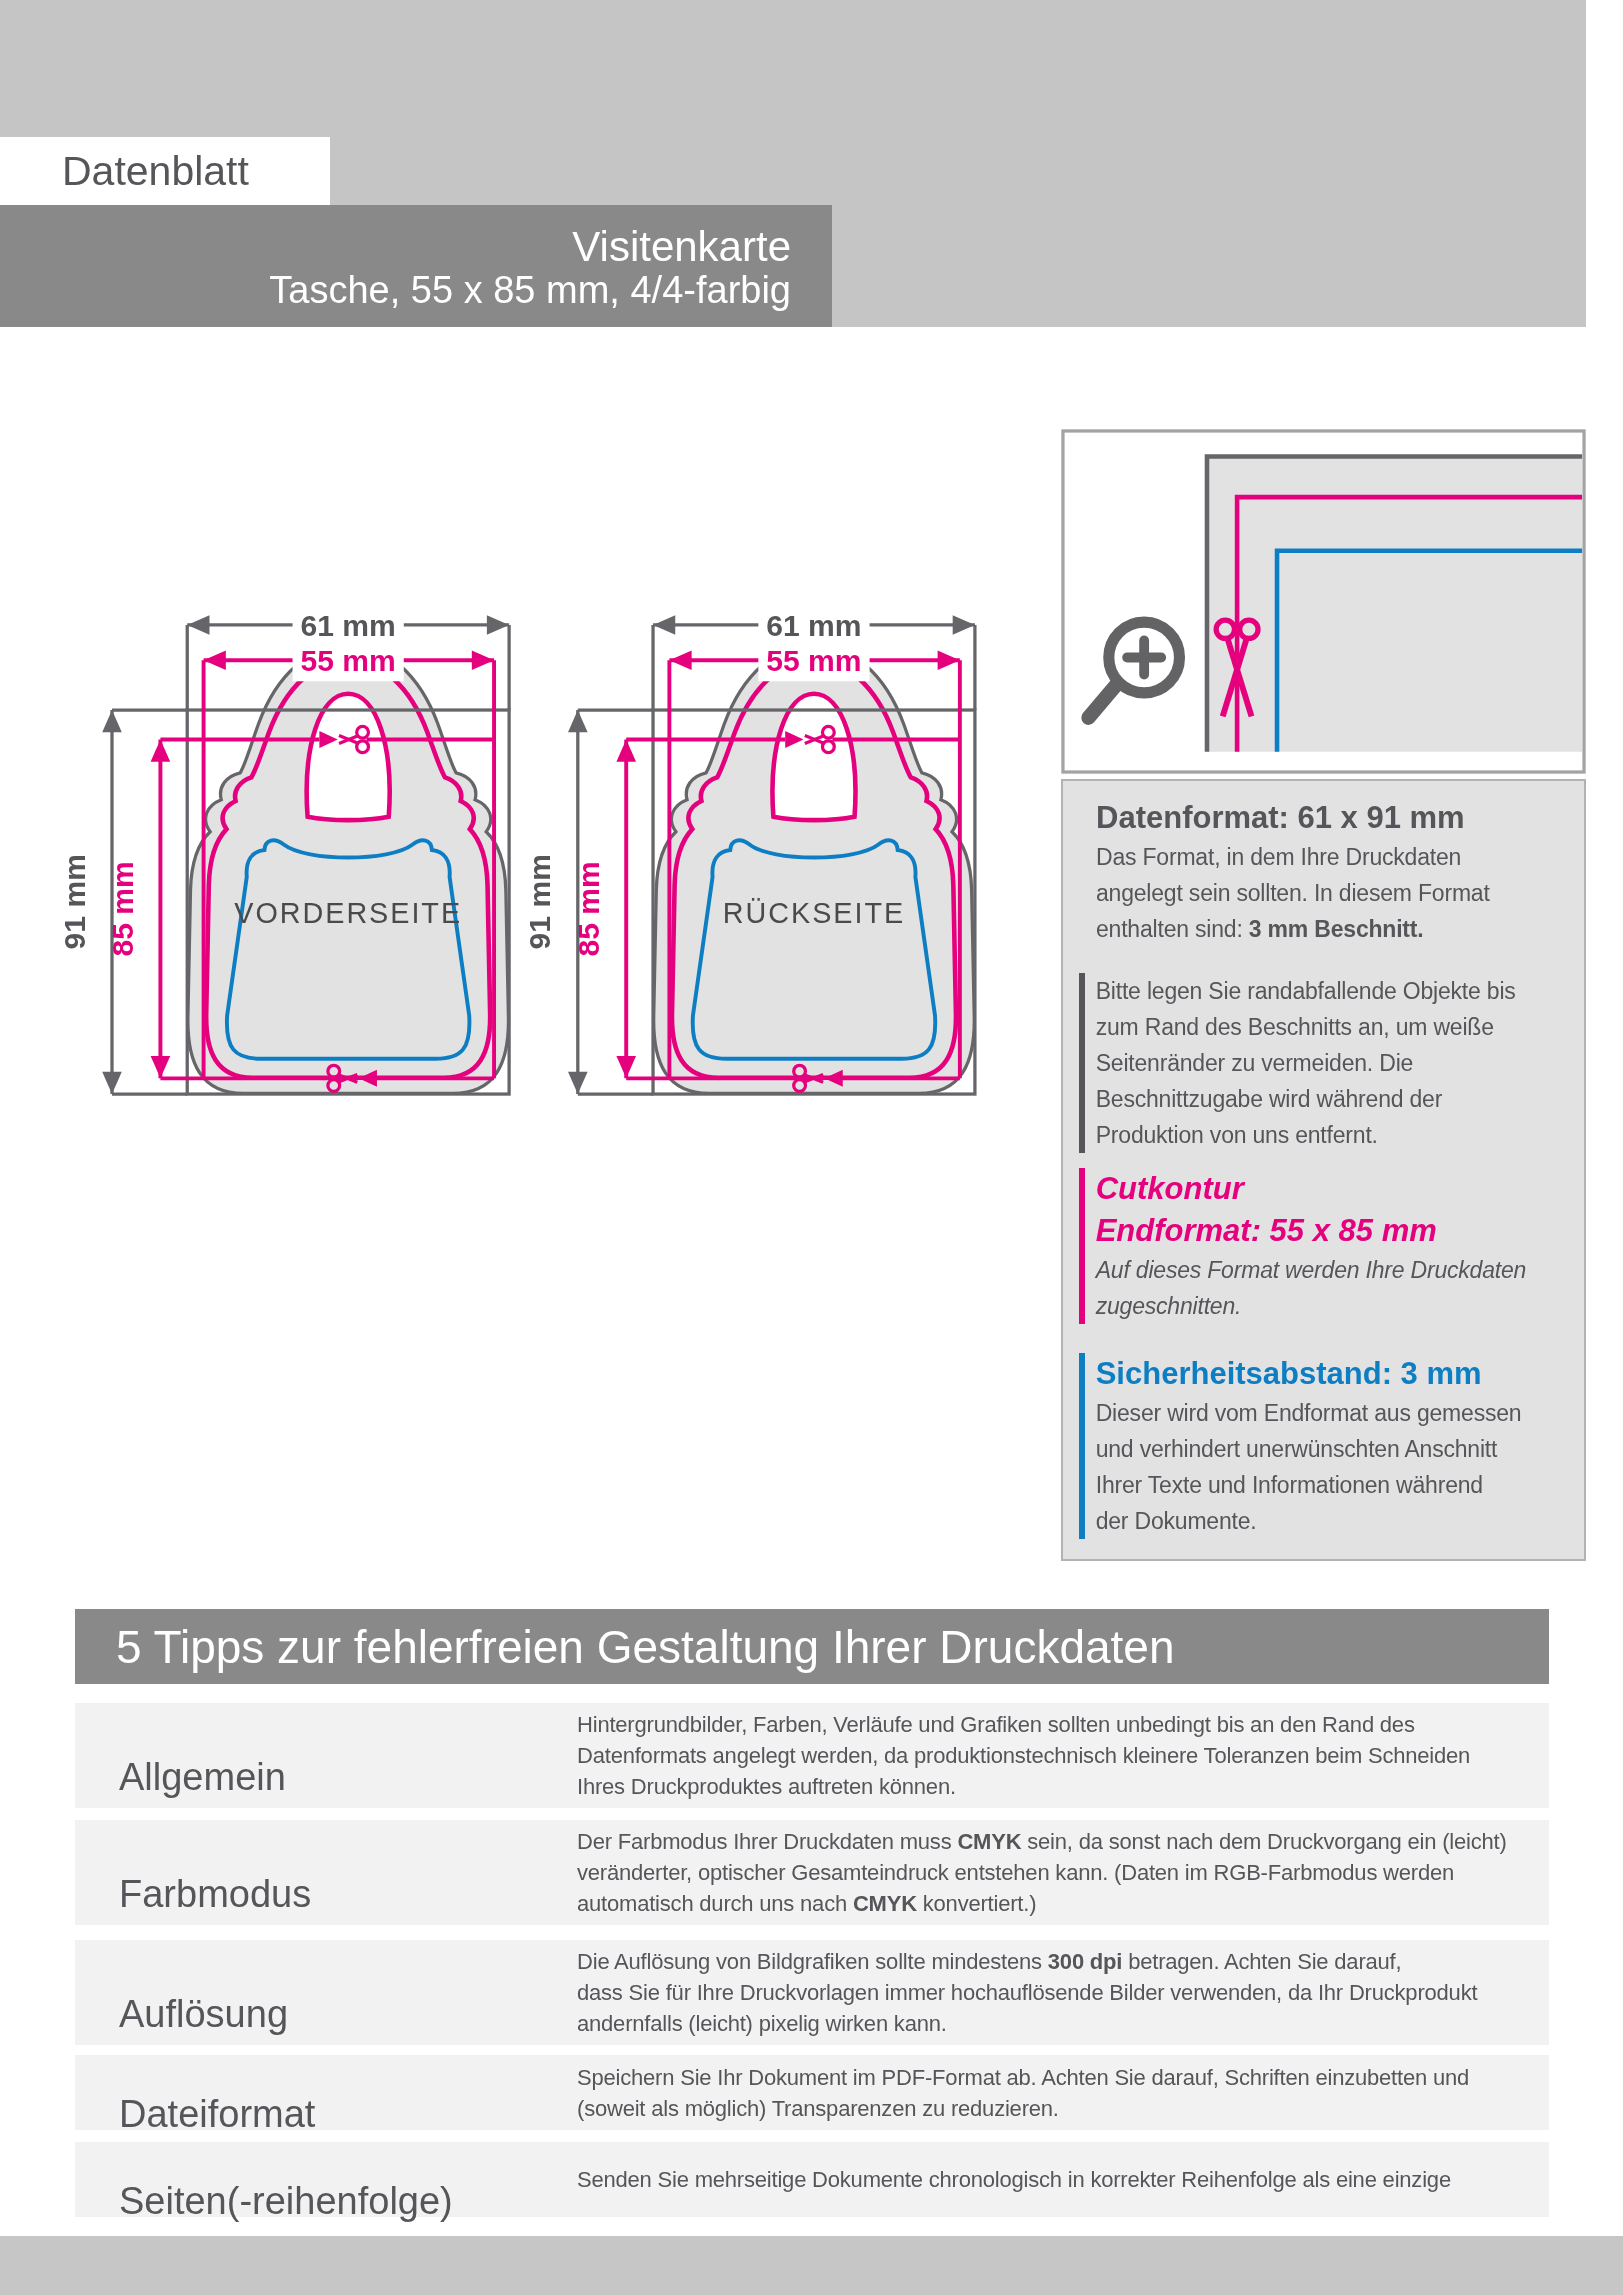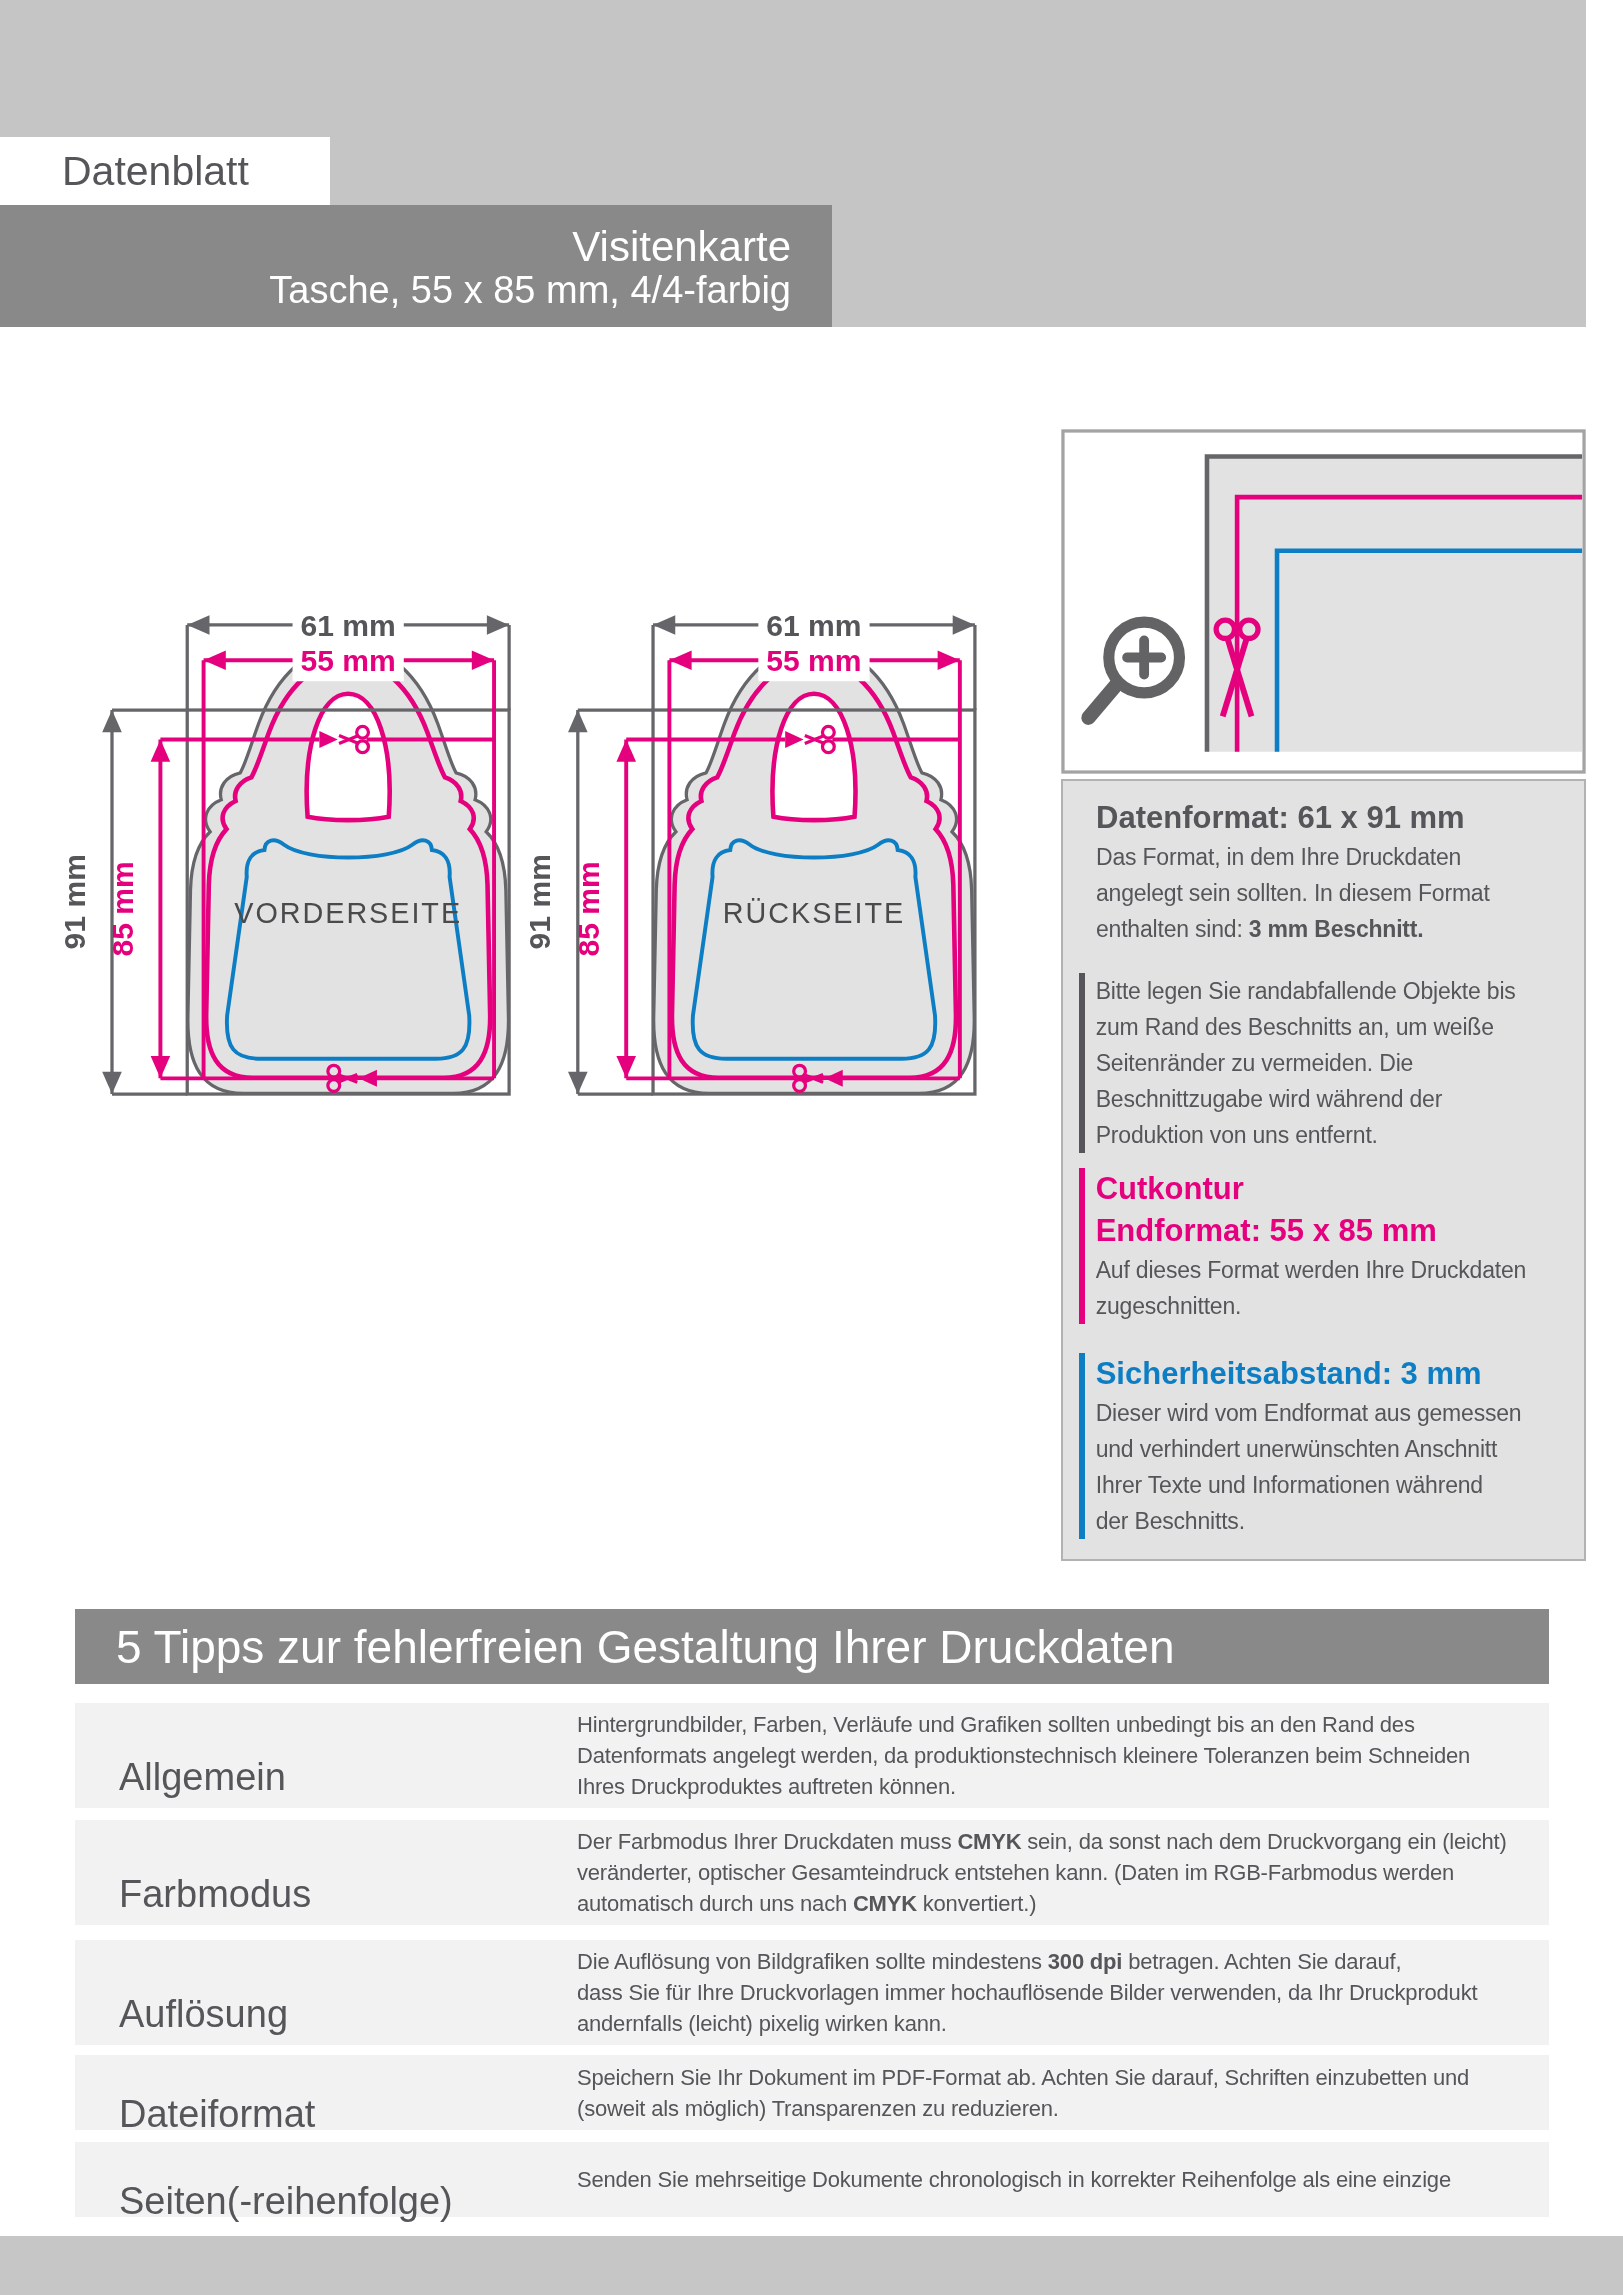--- a/index.html
+++ b/index.html
@@ -26,21 +26,21 @@
   .info-box{left:1061px;top:779px;width:525px;height:782px;background:#e2e2e2;
     border:2px solid #b2b2b2;box-sizing:border-box;padding-top:15.7px;overflow:hidden;}
   .ib-plain{margin-left:33px;}
   .ib-bar{margin-left:15.7px;border-left:6.5px solid #56565a;padding-left:11px;}
   .ib-bar.mag{border-left-color:#e5007d;}
   .ib-bar.blu{border-left-color:#0d7ec3;}
   .ib-h{font-size:31px;font-weight:bold;line-height:42px;color:#56565a;}
   .ib-h.mag{color:#e5007d;}
   .ib-h.blu{color:#0d7ec3;}
   .ib-p .tl{font-size:23px;line-height:36px;letter-spacing:-0.2px;white-space:nowrap;color:#56565a;}
-  .mt40{margin-top:26px;} .mt24{margin-top:15.7px;} .mt44{margin-top:29px;}
+  .mt40{margin-top:26px;} .mt24{margin-top:15.7px;font-style:italic;} .mt44{margin-top:29px;}
   
   .tips-bar{left:75px;top:1609px;width:1474px;height:75px;background:#898989;color:#ffffff;
     display:flex;align-items:center;padding-left:41px;box-sizing:border-box;font-size:46px;}
   .tip-row{left:75px;width:1474px;background:#f2f2f2;display:flex;align-items:center;box-sizing:border-box;}
   .tip-label{flex:0 0 459px;padding-left:44px;box-sizing:border-box;font-size:38px;color:#55555a;margin-top:43px;}
   .tip-text{flex:1;padding-right:17px;}
   .tip-text .tl{font-size:22px;line-height:31px;letter-spacing:-0.2px;white-space:nowrap;color:#55555a;margin-left:43px;}
   .tl b{font-weight:bold;}
   .footer-band{left:0;top:2236px;width:1623px;height:60px;background:#c6c6c6;}
 </style>
@@ -210,21 +210,21 @@
           <div class="tl"><span>zugeschnitten.</span></div>
         </div>
     </div>
 
     <div class="ib-bar blu mt44">
       <div class="ib-h blu">Sicherheitsabstand: 3 mm</div>
       <div class="ib-p">
           <div class="tl"><span>Dieser wird vom Endformat aus gemessen</span></div>
           <div class="tl"><span>und verhindert unerwünschten Anschnitt</span></div>
           <div class="tl"><span>Ihrer Texte und Informationen während</span></div>
-          <div class="tl"><span>der Beschnitts.</span></div>
+          <div class="tl"><span>der Dokumente.</span></div>
         </div>
     </div>
   </div>
 
   <div class="abs tips-bar">
     <span>5 Tipps zur fehlerfreien Gestaltung Ihrer Druckdaten</span>
   </div>
 
   <div class="abs tip-row" style="top:1703px;height:105px;">
     <div class="tip-label">Allgemein</div>

